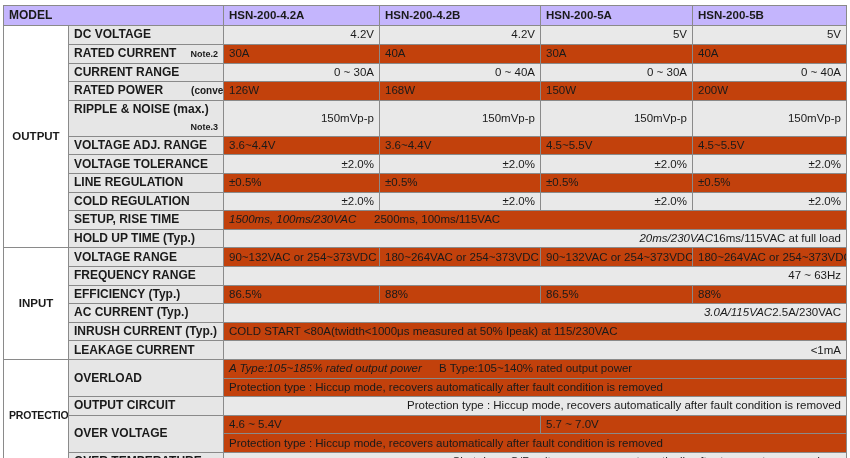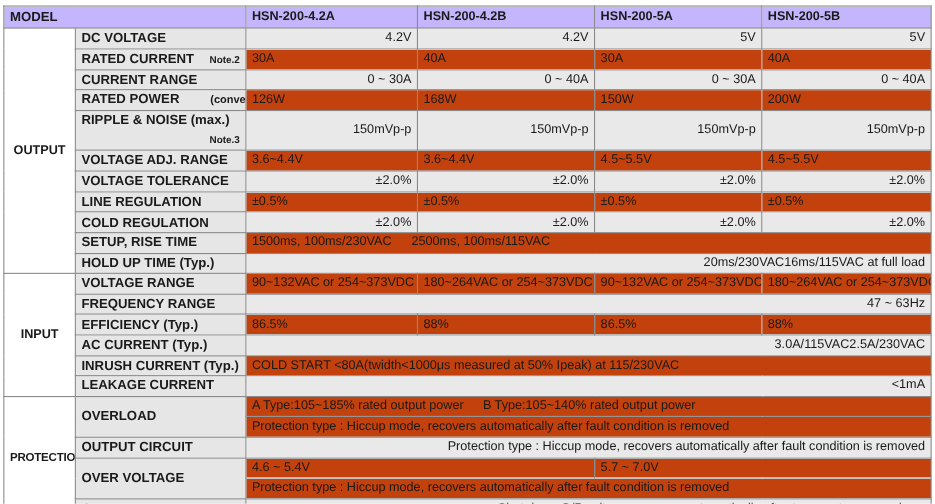--- a/index.html
+++ b/index.html
@@ -29,21 +29,21 @@
   td.group.prot { font-size: 10.5px; letter-spacing: -0.2px; }
   td.label {
     font-weight: bold; background: #e6e6e6; font-size: 12px;
   }
   td.label .note { float: right; font-size: 9px; margin-top: 1px; text-align: right; }
   td.label .small { font-size: 10px; margin-left: 28px; }
   tr.hdr td { height: 19px; font-weight: bold; font-size: 11.5px; background: #c4b5fd; }
   tr.hdr td.model { font-size: 12px; }
   tr.w td.val { background: #c2410c; }
   tr.g td.val { background: #e9e9e9; text-align: right; }
-  .sp { display: inline-block; }
+  .sp { display: inline-block; font-style: italic; }
 </style>
 </head>
 <body>
 
 <table class="spec">
   <colgroup>
     <col style="width:65px">
     <col style="width:155px">
     <col style="width:156px">
     <col style="width:161px">

